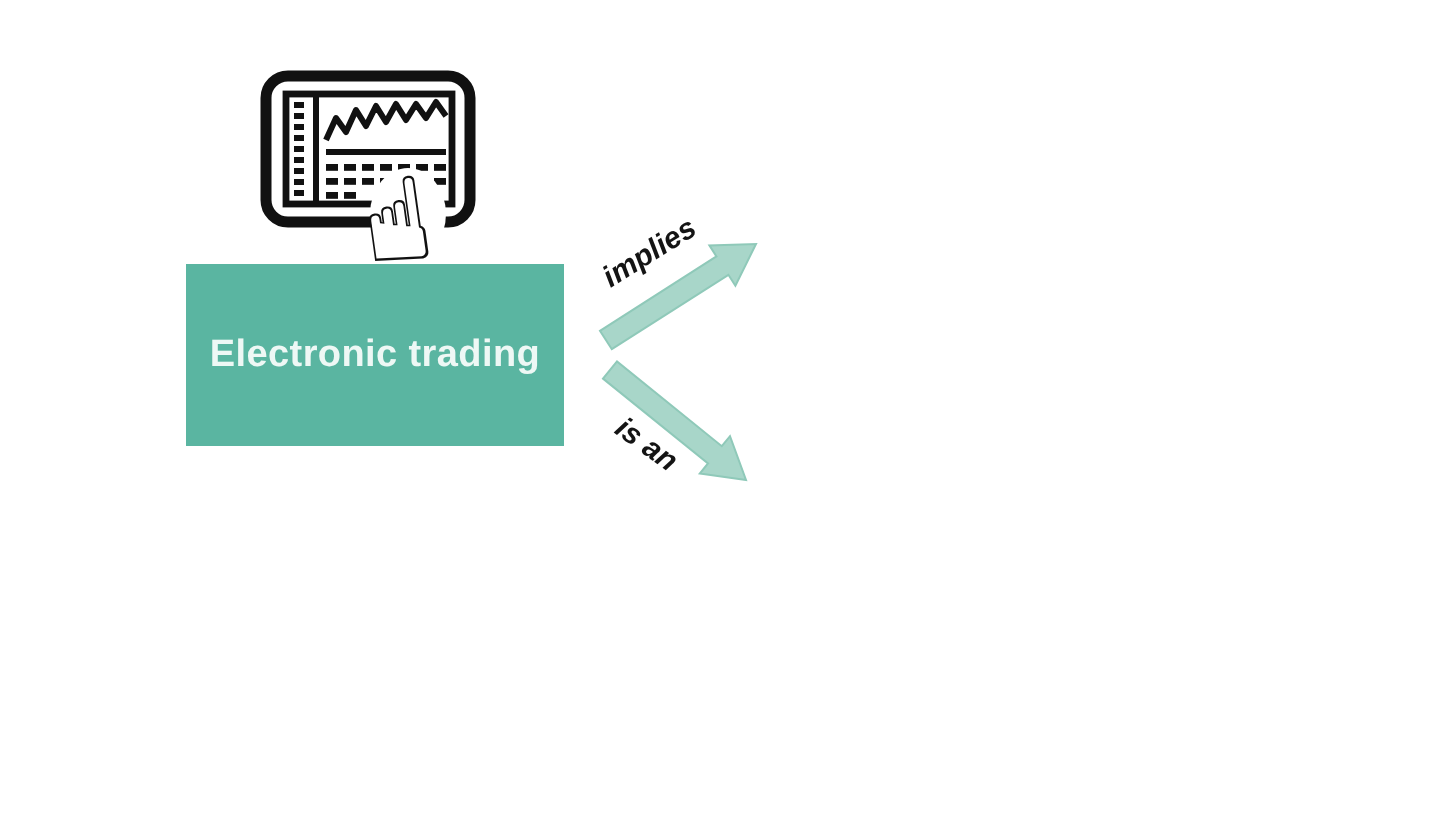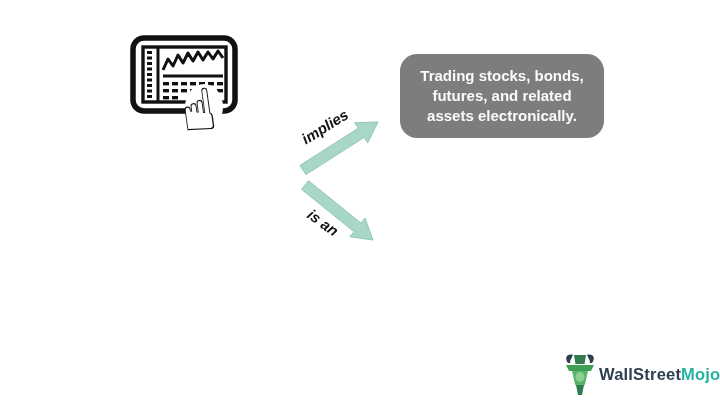--- a/index.html
+++ b/index.html
@@ -155,51 +155,29 @@
       <rect x="35" y="63" width="6" height="3.4"></rect>
         <rect x="44" y="63" width="6" height="3.4"></rect>
     </g>
 
     <g>
       <ellipse cx="76" cy="74" rx="19" ry="23" fill="#ffffff"></ellipse>
       <text x="52" y="97" font-size="58" fill="#111111" font-family="DejaVu Sans, sans-serif" transform="rotate(-8 76 72)">☝</text>
     </g>
   </svg>
 
+  <div class="main-box">
+    <span>Electronic trading</span>
+  </div>
 
   <svg class="arrows-svg" viewBox="0 0 720 407" aria-hidden="true">
 
     <polygon points="305.9,174.6 364.2,137.4 367.7,142.9 378,122 354.7,122.7 358.2,128.2 300,165.4" fill="#a8d6c9" stroke="#8fc9b9" stroke-width="1"></polygon>
 
     <polygon points="301.5,189.3 354,231.7 349.9,236.8 373,240 365,218.1 360.9,223.1 308.5,180.7" fill="#a8d6c9" stroke="#8fc9b9" stroke-width="1"></polygon>
   </svg>
 
   <div class="arrow-label implies">implies</div>
   <div class="arrow-label isan">is an</div>
 
-  <div class="gray-box top">
-    <span>Trading stocks, bonds,
-futures, and related
-assets electronically.</span>
-  </div>
 
-  <div class="logo">
-    <svg class="bull" viewBox="0 0 32 44" aria-hidden="true">
-
-      <path d="M4 11 C0 6 3 1 9 3 C8 5 6 8 6 11 Z" fill="#2d3e50"></path>
-      <path d="M28 11 C32 6 29 1 23 3 C24 5 26 8 26 11 Z" fill="#2d3e50"></path>
-
-      <path d="M10 3 h12 l-1.5 9 h-9 Z" fill="#2f7d4f"></path>
-
-      <path d="M2 13 h28 l-3 6 H5 Z" fill="#3f9f55"></path>
-
-      <path d="M8 19 h16 l-3 13 c-1 4 -9 4 -10 0 Z" fill="#58b368"></path>
-
-      <ellipse cx="16" cy="25" rx="4.5" ry="5" fill="#8bd08f"></ellipse>
-
-      <path d="M12 33 l2 10 h4 l2 -10 Z" fill="#2f7d4f"></path>
-    </svg>
-    <div class="logo-text">
-      <span class="ws">WallStreet</span><span class="mojo">Mojo</span>
-    </div>
-  </div>
 
 </div>
 
 </body></html>

